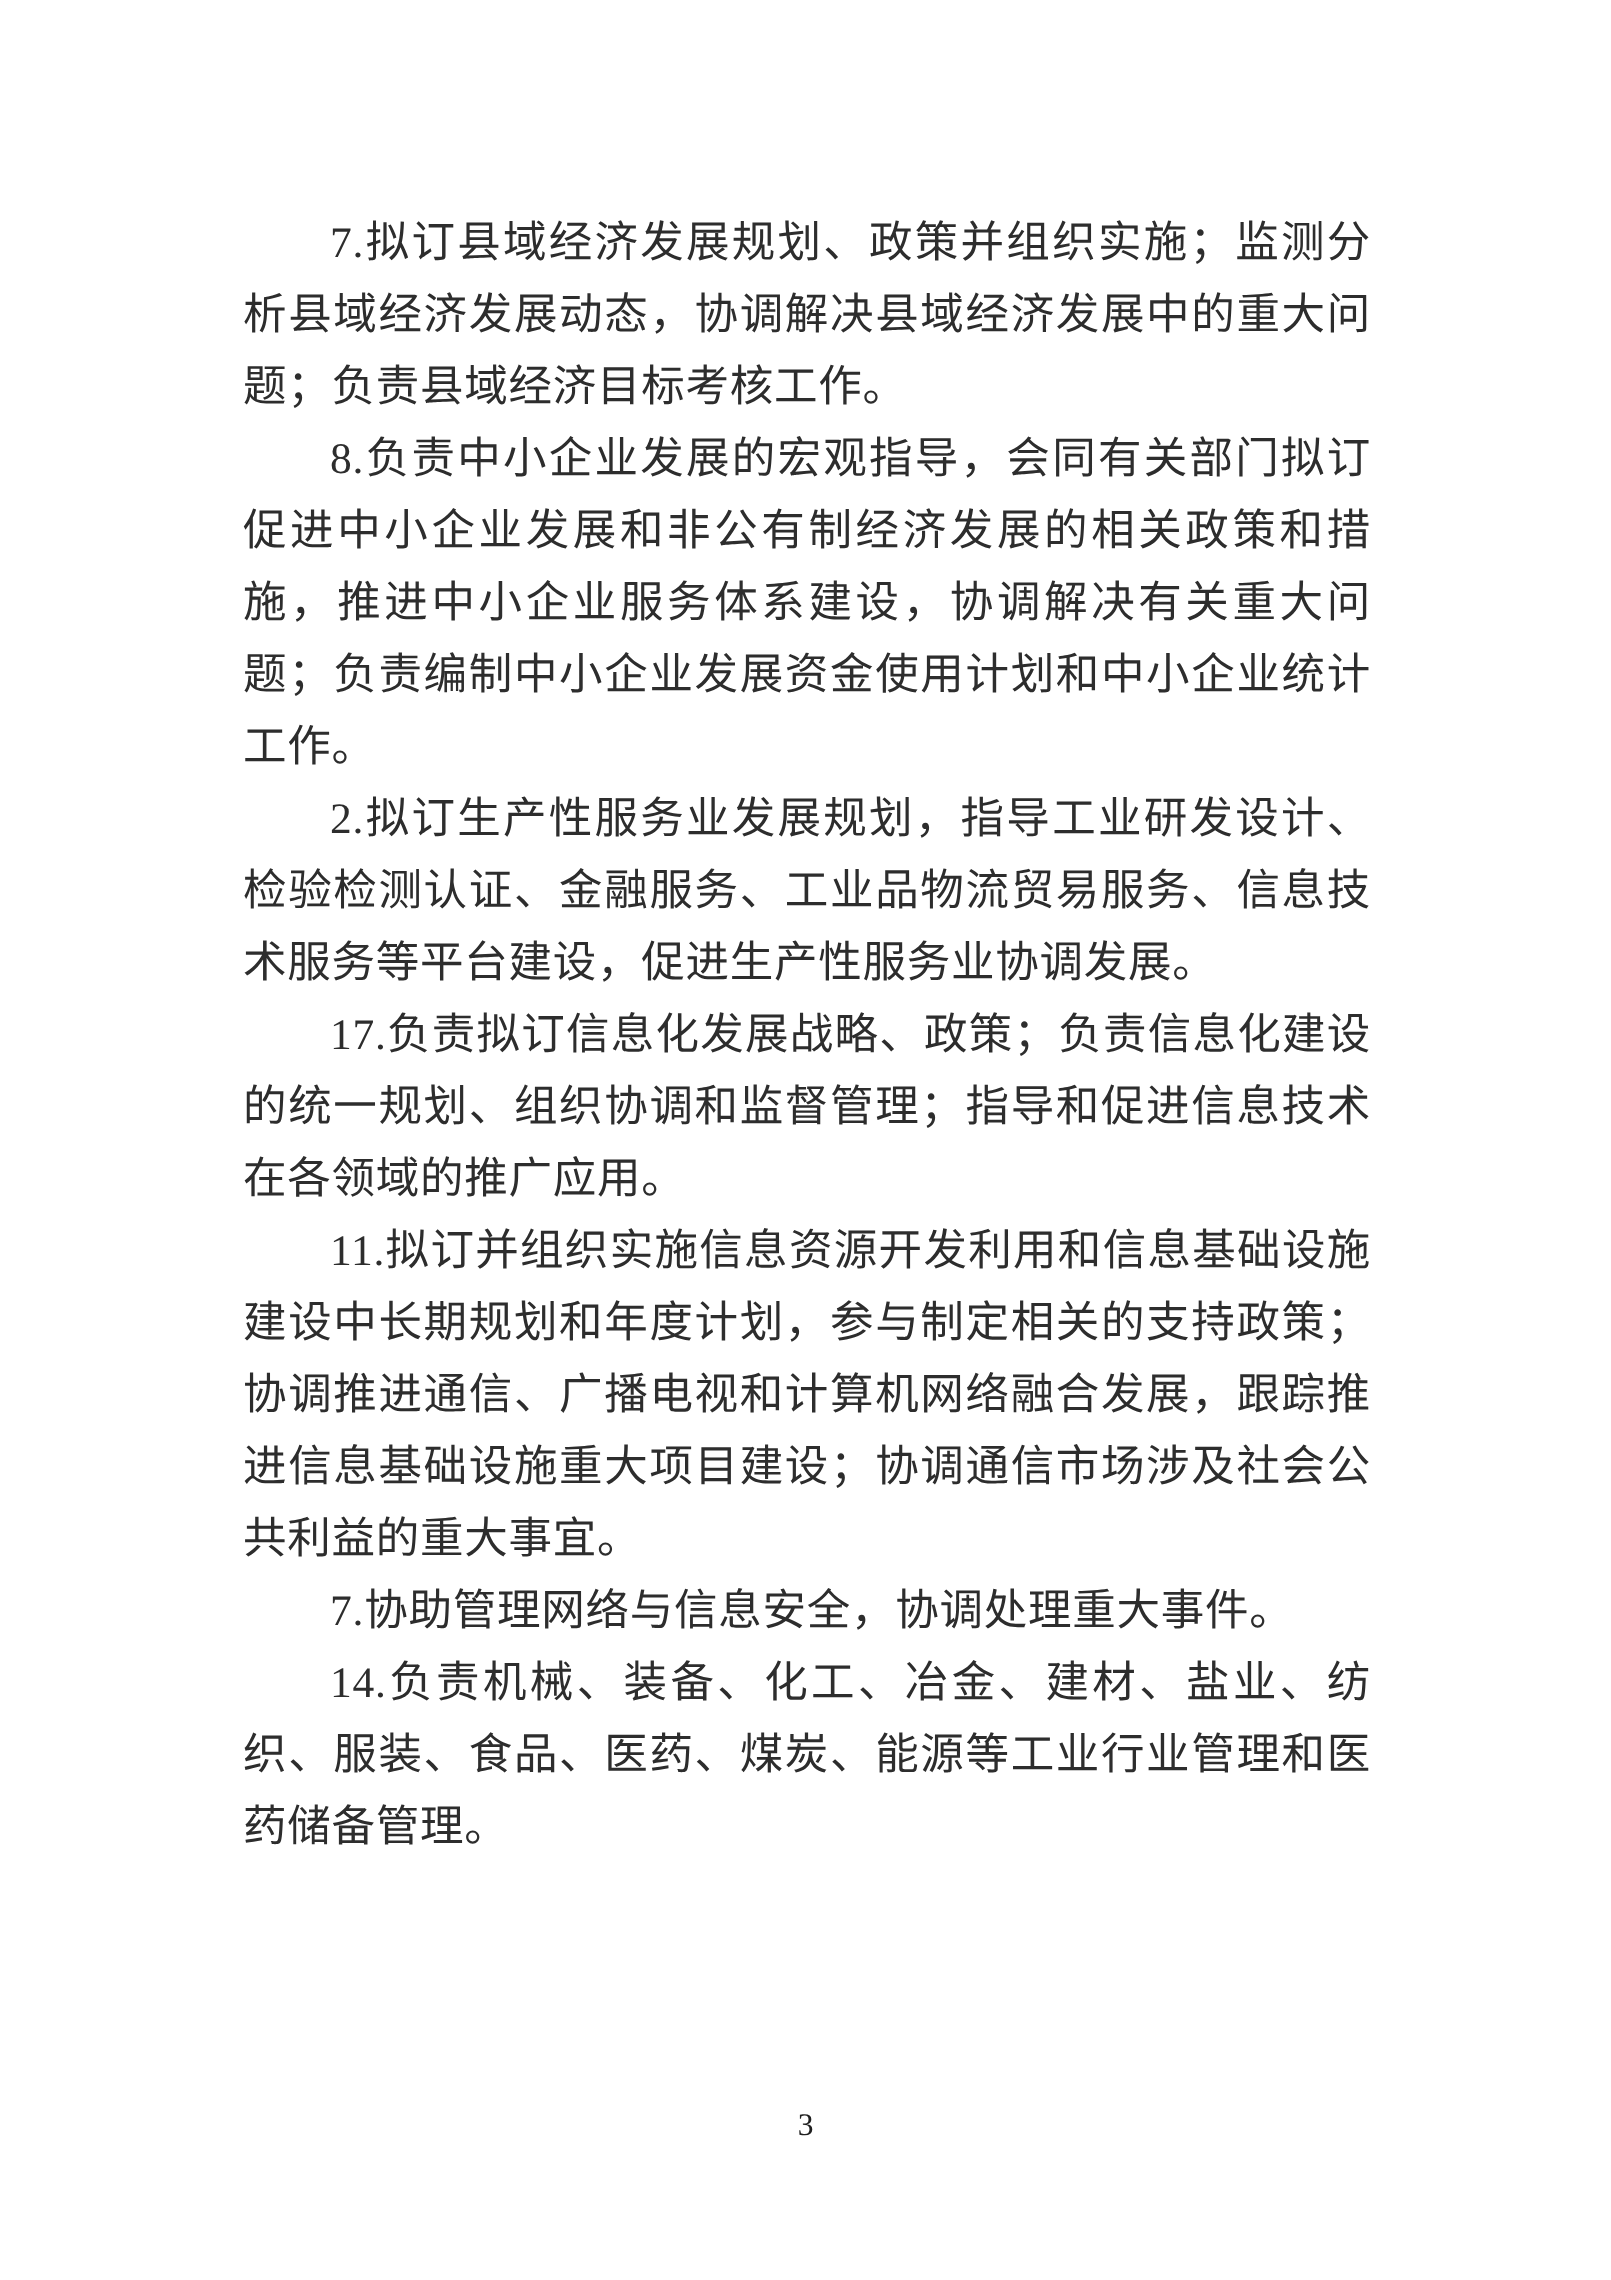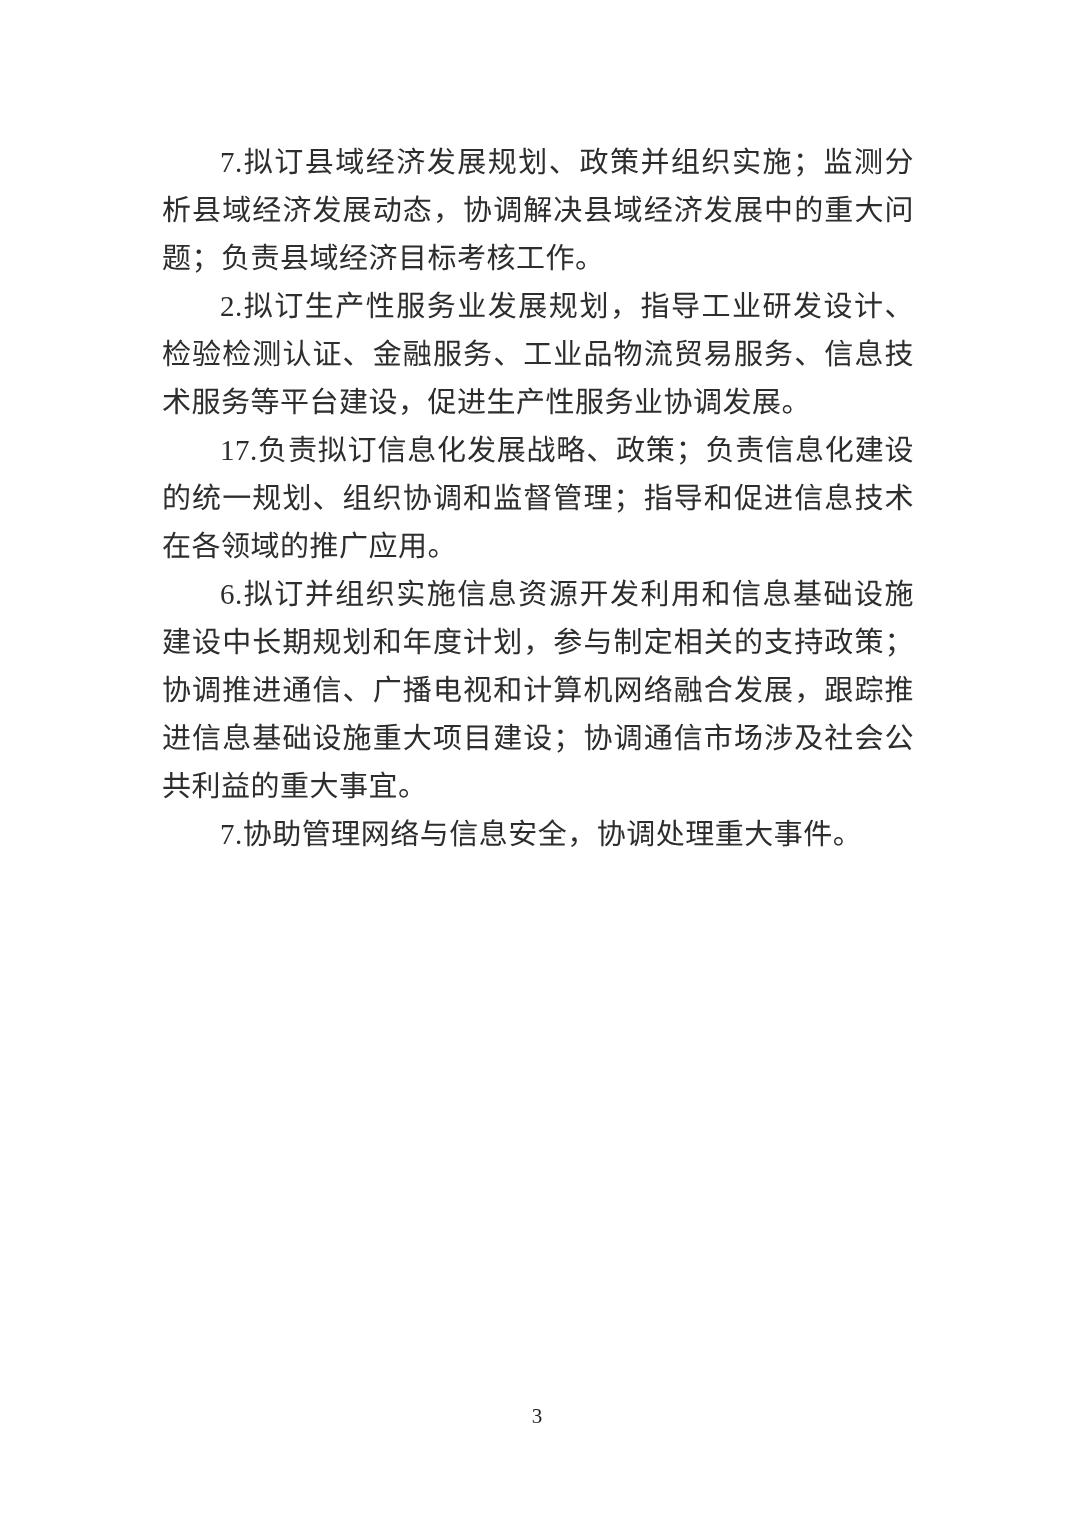--- a/index.html
+++ b/index.html
@@ -46,19 +46,21 @@
     color: #1f1f1f;
     font-family: "Liberation Serif", "DejaVu Serif", serif;
   }
 </style>
 </head>
 <body>
 
 <div class="page">
   <div class="doc-body">
     <p class="para">7.拟订县域经济发展规划、政策并组织实施；监测分析县域经济发展动态，协调解决县域经济发展中的重大问题；负责县域经济目标考核工作。</p>
+    <p class="para">8.负责中小企业发展的宏观指导，会同有关部门拟订促进中小企业发展和非公有制经济发展的相关政策和措施，推进中小企业服务体系建设，协调解决有关重大问题；负责编制中小企业发展资金使用计划和中小企业统计工作。</p>
     <p class="para">2.拟订生产性服务业发展规划，指导工业研发设计、检验检测认证、金融服务、工业品物流贸易服务、信息技术服务等平台建设，促进生产性服务业协调发展。</p>
     <p class="para">17.负责拟订信息化发展战略、政策；负责信息化建设的统一规划、组织协调和监督管理；指导和促进信息技术在各领域的推广应用。</p>
-    <p class="para">6.拟订并组织实施信息资源开发利用和信息基础设施建设中长期规划和年度计划，参与制定相关的支持政策；协调推进通信、广播电视和计算机网络融合发展，跟踪推进信息基础设施重大项目建设；协调通信市场涉及社会公共利益的重大事宜。</p>
+    <p class="para">11.拟订并组织实施信息资源开发利用和信息基础设施建设中长期规划和年度计划，参与制定相关的支持政策；协调推进通信、广播电视和计算机网络融合发展，跟踪推进信息基础设施重大项目建设；协调通信市场涉及社会公共利益的重大事宜。</p>
     <p class="para">7.协助管理网络与信息安全，协调处理重大事件。</p>
+    <p class="para">14.负责机械、装备、化工、冶金、建材、盐业、纺织、服装、食品、医药、煤炭、能源等工业行业管理和医药储备管理。</p>
   </div>
   <div class="page-number">3</div>
 </div>
 
 </body></html>

